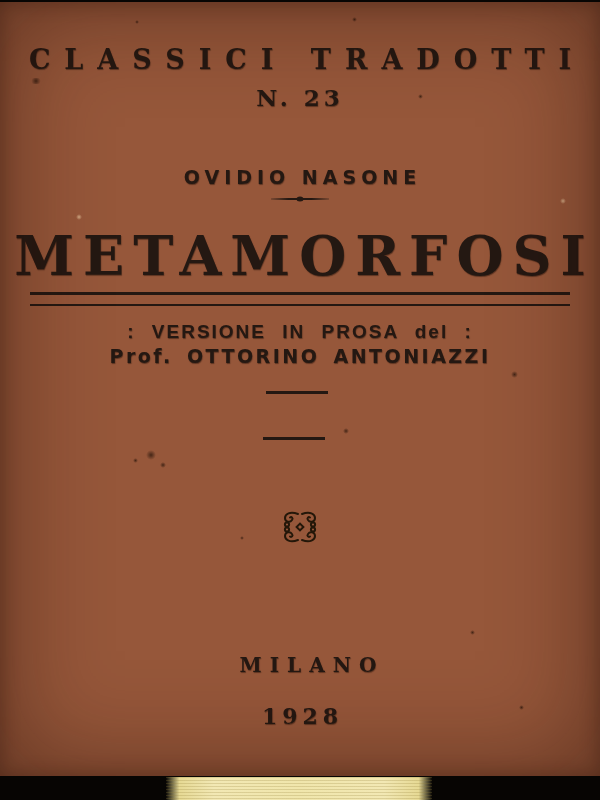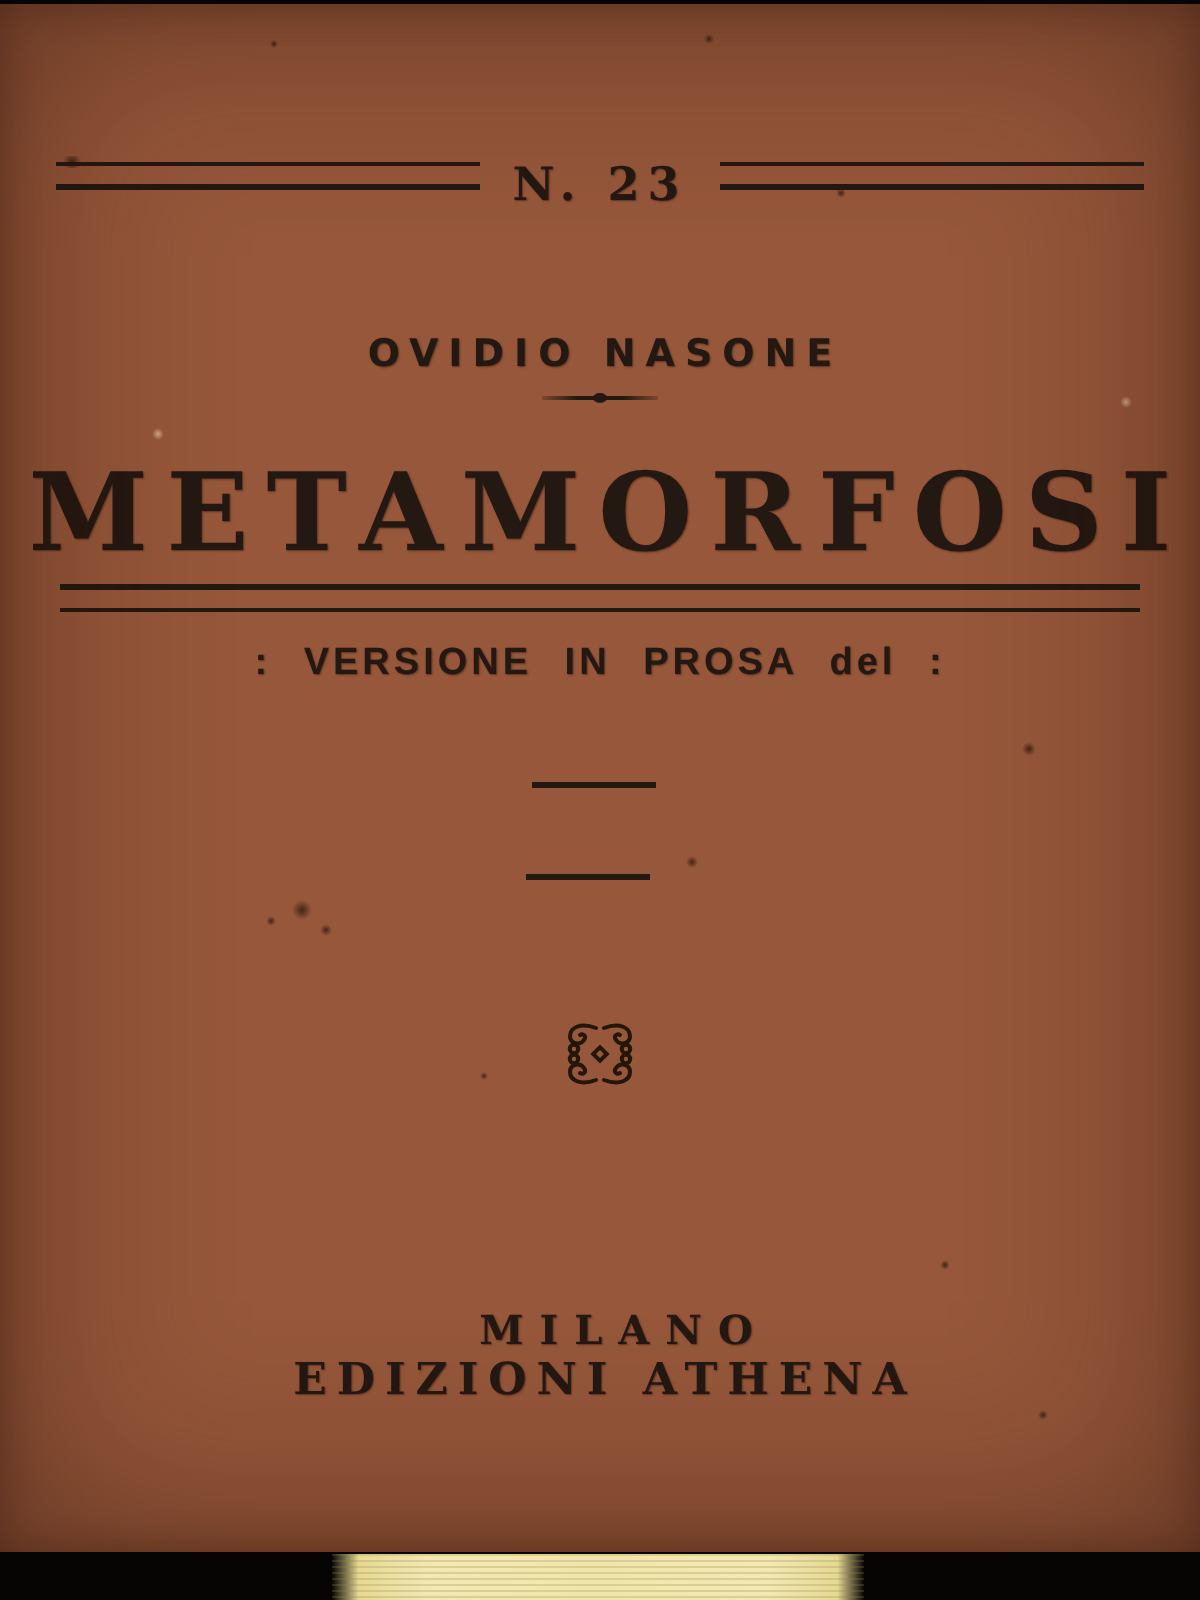--- a/index.html
+++ b/index.html
@@ -26,21 +26,21 @@
   }
   .ink{color:#241812;text-shadow:.5px .6px .9px rgba(25,12,5,.45);}
   .abs{position:absolute;left:0;right:0;text-align:center;}
 
   
   .series-title{
     top:42px;font-weight:bold;font-size:27px;letter-spacing:14px;padding-left:14px;
   }
   .n23-row{
     position:absolute;top:79px;left:28px;right:28px;height:22px;
-    display:flex;
+    display:flex;align-items:center;flex-direction:column;
   }
   .dbl-rule{flex:1;height:9px;border-top:2px solid #241812;border-bottom:3px solid #241812;}
   .n23-label{margin:0 16px;font-weight:bold;font-size:23px;letter-spacing:4px;white-space:nowrap;transform:translateY(-2px);}
 
   
   .author{
     top:164px;font-family:"DejaVu Sans", sans-serif;
     font-weight:bold;font-size:19px;letter-spacing:5px;padding-left:5px;
   }
   .author-divider{
@@ -101,55 +101,57 @@
   .stain.dark{background:radial-gradient(circle,rgba(40,20,9,.75),rgba(40,20,9,0) 70%);}
   .stain.light{background:radial-gradient(circle,rgba(216,178,140,.9),rgba(216,178,140,0) 70%);}
 </style>
 </head>
 <body>
 
 <div class="stage">
 
   <div class="cover">
 
+    <div class="abs ink series-title">CLASSICI TRADOTTI</div>
     <div class="n23-row">
       <div class="dbl-rule"></div>
       <div class="n23-label ink">N. 23</div>
       <div class="dbl-rule"></div>
     </div>
 
     <div class="abs ink author">OVIDIO NASONE</div>
     <div class="author-divider">
       <span class="mid-dot"></span>
     </div>
 
     <div class="abs ink book-title">METAMORFOSI</div>
     <div class="title-underline"></div>
 
     <div class="abs ink subtitle-1">: VERSIONE IN PROSA del :</div>
+    <div class="abs ink subtitle-2">Prof. OTTORINO ANTONIAZZI</div>
 
     <div class="part-rule top"></div>
     <div class="part-rule bottom"></div>
 
     <svg class="ornament" viewBox="0 0 36 34" xmlns="http://www.w3.org/2000/svg">
       <g stroke="#241709" stroke-width="2" fill="none" stroke-linecap="round">
         <path d="M16 4 C8 1 3 4 3 8 C3 12 8 13 10 10 C11.5 8 9.5 6.5 8 7.5"></path>
         <circle cx="5" cy="14.5" r="2.1"></circle>
         <path d="M20 4 C28 1 33 4 33 8 C33 12 28 13 26 10 C24.5 8 26.5 6.5 28 7.5"></path>
         <circle cx="31" cy="14.5" r="2.1"></circle>
         <path d="M16 30 C8 33 3 30 3 26 C3 22 8 21 10 24 C11.5 26 9.5 27.5 8 26.5"></path>
         <circle cx="5" cy="19.5" r="2.1"></circle>
         <path d="M20 30 C28 33 33 30 33 26 C33 22 28 21 26 24 C24.5 26 26.5 27.5 28 26.5"></path>
         <circle cx="31" cy="19.5" r="2.1"></circle>
         <rect x="15.6" y="14.6" width="4.8" height="4.8" transform="rotate(45 18 17)"></rect>
       </g>
     </svg>
 
     <div class="abs ink imprint-city">MILANO</div>
-    <div class="abs ink imprint-publisher">EDIZIONI ATHENA</div>
+    <div class="abs ink imprint-year">1928</div>
 
     <div class="stain light" style="left:76px;top:212px;width:6px;height:6px;"></div>
     <div class="stain dark" style="left:30px;top:76px;width:12px;height:6px;border-radius:40%;"></div>
     <div class="stain dark" style="left:418px;top:92px;width:5px;height:5px;"></div>
     <div class="stain light" style="left:560px;top:196px;width:6px;height:6px;"></div>
     <div class="stain dark" style="left:511px;top:369px;width:7px;height:7px;"></div>
     <div class="stain dark" style="left:146px;top:448px;width:10px;height:10px;"></div>
     <div class="stain dark" style="left:160px;top:460px;width:6px;height:6px;"></div>
     <div class="stain dark" style="left:133px;top:456px;width:5px;height:5px;"></div>
     <div class="stain dark" style="left:343px;top:426px;width:6px;height:6px;"></div>

